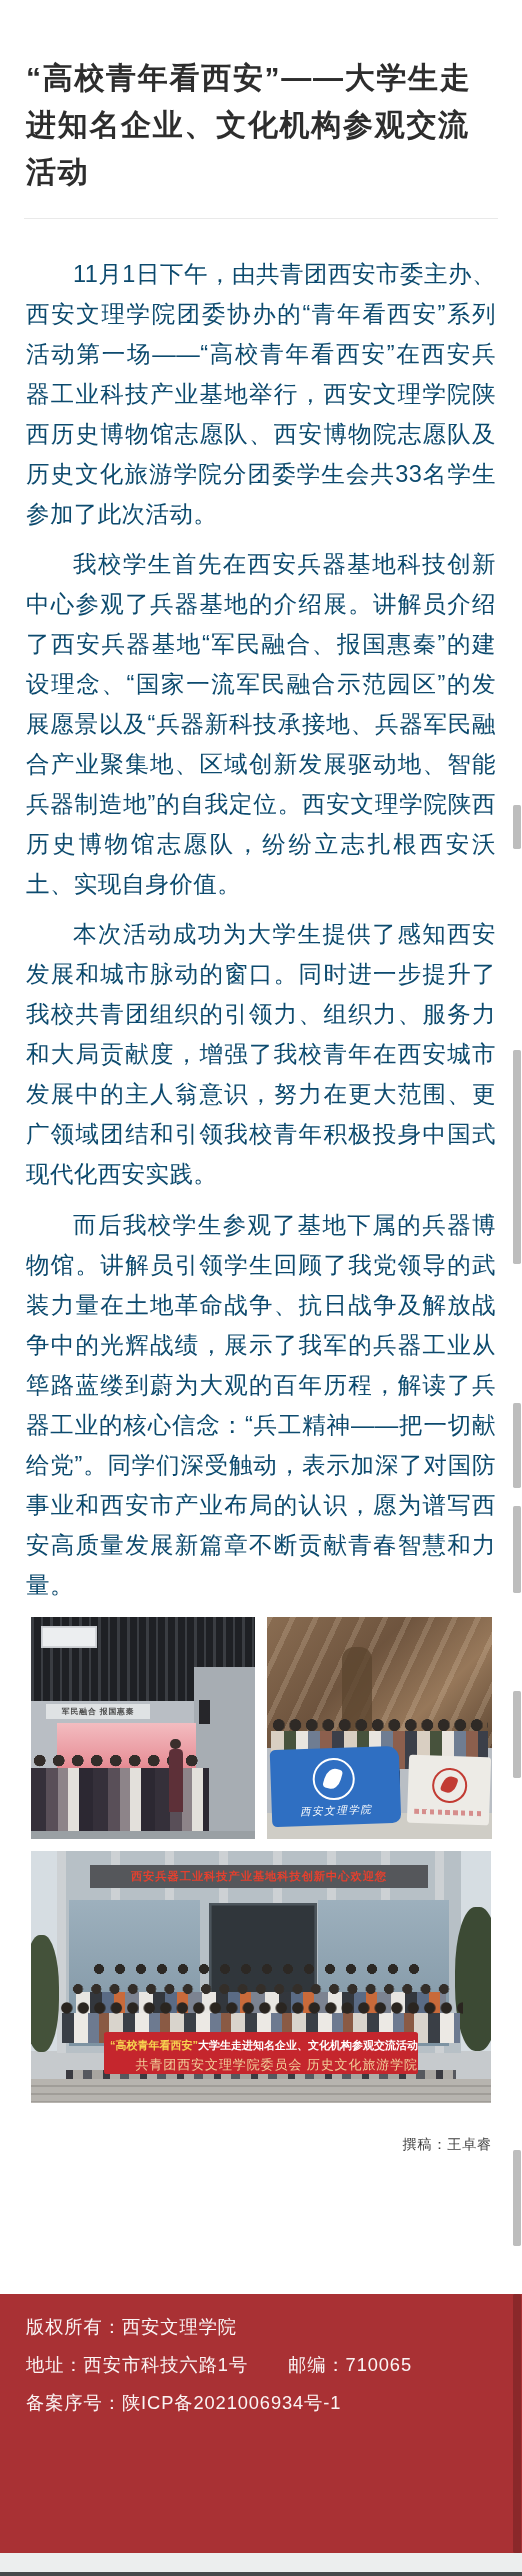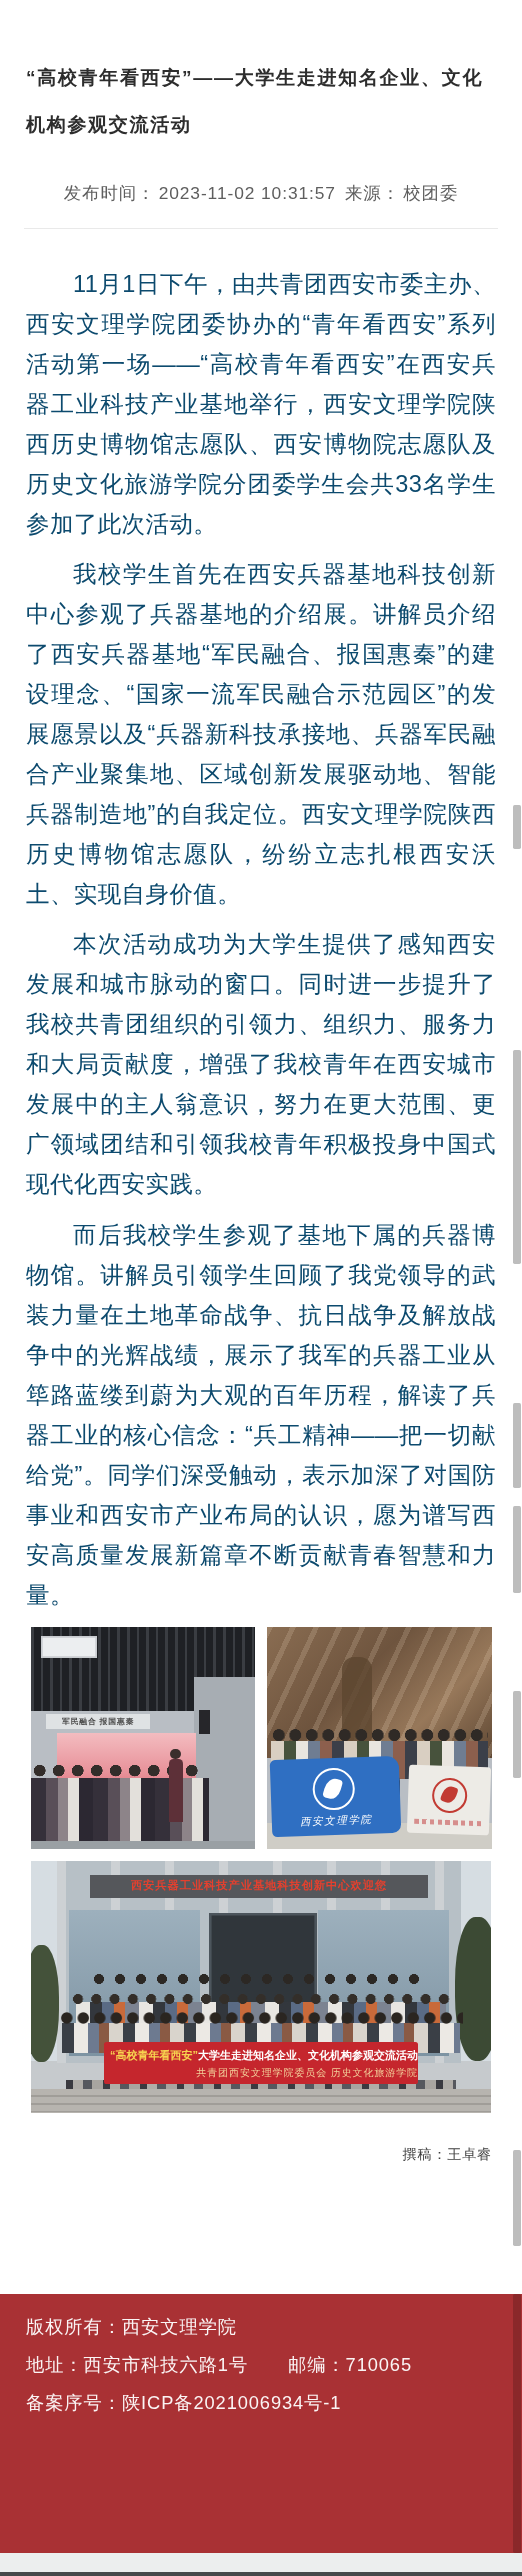--- a/index.html
+++ b/index.html
@@ -1,29 +1,29 @@
 <!DOCTYPE html>
 <html style="font-size:14px"><head>
 <meta charset="utf-8">
 <style>
   html,body{margin:0;padding:0;background:#ffffff;}
   .page{position:relative;width:522px;height:2576px;margin:0 auto;background:#ffffff;
         font-family:"Liberation Sans","DejaVu Sans",sans-serif;overflow:hidden;}
   
-  .title{margin:54px 26px 0;font-size:19px;line-height:47px;letter-spacing:1.7px;
+  .title{margin:54px 26px 0;font-size:30px;line-height:47px;letter-spacing:1.7px;
          font-weight:600;color:#2d2d2d;}
   .meta{margin-top:33px;text-align:center;font-size:17.4px;color:#5e5e5e;letter-spacing:0.9px;}
   .meta span{margin:0 1.7px;}
   .divider{margin:22.6px 24.4px 0;border-top:0.9px solid #e9e9e9;height:0;}
   
   .body-text{margin:35px 26px 0;}
   .body-text p{margin:0 0 10.4px;font-size:23.5px;line-height:40px;color:#0c4a6e;
                text-align:justify;text-indent:2em;letter-spacing:0.4px;}
   
-  .photo-row{width:461px;margin:12.2px auto 0;display:flex;gap:12.2px;font-family:Liberation Serif, serif;}
+  .photo-row{width:461px;margin:12.2px auto 0;display:flex;gap:12.2px;}
   .photo{position:relative;overflow:hidden;background:#b9bec4;}
   .photo1,.photo2{width:225px;height:222px;}
   .photo3{width:460px;height:252px;margin:12.2px auto 0;background:#c6cacd;}
   
   .p1-ceiling{position:absolute;left:0;top:0;right:0;height:84px;background:
      repeating-linear-gradient(90deg,#3a3d42 0 2.6px,#1e2024 2.6px 9.6px);}
   .p1-vent{position:absolute;left:10.4px;top:8.7px;width:56px;height:22.6px;background:#eceef0;
      box-shadow:inset 0 0 0 1.7px #c9ccd0;}
   .p1-wallR{position:absolute;right:0;top:50px;width:61px;bottom:0;background:#a7adb3;}
   .p1-speaker{position:absolute;right:45px;top:83px;width:11.3px;height:24.4px;background:#26262a;}
@@ -75,35 +75,35 @@
   .p3-tree.l{left:-7px;top:84px;width:35px;height:117px;}
   .p3-tree.r{right:-8.7px;top:56px;width:45px;height:144px;background:#3c4a34;}
   .p3-facade{position:absolute;left:26px;right:30px;top:0;height:202px;background:
      repeating-linear-gradient(90deg,#cdd1d4 0 8.7px,#b7c0c6 8.7px 54px);}
   .p3-glass{position:absolute;top:49px;height:146px;background:linear-gradient(180deg,#9db0bd,#7d93a2);}
   .p3-glass.l{left:38px;width:131px;}
   .p3-glass.r{right:42px;width:131px;}
   .p3-door{position:absolute;left:178px;width:108px;top:52px;height:143px;background:#30363b;
      box-shadow:inset 0 0 0 2.6px #4c555c;}
   .p3-led{position:absolute;left:59px;right:63px;top:14px;height:22.6px;background:#55575b;
-     color:#e5402e;font-size:11.3px;font-weight:bold;text-align:center;line-height:22.6px;letter-spacing:0.9px;white-space:nowrap;font-family:Liberation Mono, monospace;}
+     color:#e5402e;font-size:11.3px;font-weight:bold;text-align:center;line-height:22.6px;letter-spacing:0.9px;white-space:nowrap;}
   .p3-heads{position:absolute;height:14px;background-repeat:repeat-x;}
   .p3-h1{left:61px;right:61px;top:111px;background-image:radial-gradient(circle 5.2px at 7px 7px,#2c2824 4.8px,transparent 5.2px);background-size:21px 14px;}
   .p3-h2{left:40px;right:40px;top:131px;background-image:radial-gradient(circle 5.2px at 7px 7px,#332e29 4.8px,transparent 5.2px);background-size:18.3px 14px;}
   .p3-h3{left:28px;right:28px;top:150px;background-image:radial-gradient(circle 6.1px at 7.8px 7px,#2a2520 5.2px,transparent 6.1px);background-size:16.5px 14px;}
   .p3-b1{position:absolute;left:45px;right:45px;top:141px;height:28px;background:
      repeating-linear-gradient(90deg,#e8e6e2 0 14px,#33373d 14px 26px,#5a6b85 26px 38px,#c96a3a 38px 49px,#7c8391 49px 63px);}
   .p3-b2{position:absolute;left:31px;right:31px;top:162px;height:30px;background:
      repeating-linear-gradient(90deg,#3a3f46 0 12.2px,#ece9e4 12.2px 26px,#6d7a90 26px 37px,#8a5a44 37px 47px,#d9d4cc 47px 61px);}
   .p3-banner{position:absolute;left:73px;right:73px;top:181px;height:42px;background:#c5262d;
      border-radius:2.6px;text-align:right;}
   .p3-banner .l1{margin-top:6.1px;font-size:11px;font-weight:bold;white-space:nowrap;}
   .p3-banner .part1{color:#f7d34f;}
   .p3-banner .part2{color:#ffffff;}
-  .p3-banner .l2{margin-top:2.6px;font-size:10px;color:#f2cf9a;letter-spacing:0.9px;}
+  .p3-banner .l2{margin-top:2.6px;font-size:13px;color:#f2cf9a;letter-spacing:0.9px;}
   .p3-legs{position:absolute;left:35px;right:35px;top:219px;height:12.2px;background:
      repeating-linear-gradient(90deg,#3a3a40 0 7px,#b0ada8 7px 17.4px,#56585e 17.4px 26px,#a8a5a0 26px 37px);}
   .p3-steps{position:absolute;left:0;right:0;bottom:0;height:24.4px;background:
      repeating-linear-gradient(180deg,#b7b4af 0 6.1px,#a09d98 6.1px 7.8px);}
   
   .credits{margin:22.6px 30px 0;text-align:right;font-size:14px;line-height:37px;color:#3c3c3c;letter-spacing:0.9px;}
   
   .footer-red{position:absolute;left:0;right:0;bottom:22.6px;height:259px;background:#a93134;}
   .logo-row{display:flex;justify-content:center;align-items:center;gap:12.2px;padding-top:68px;}
   .emblem{width:50px;height:50px;border:2.6px solid #ffffff;border-radius:50%;position:relative;flex:0 0 auto;}
@@ -124,24 +124,20 @@
   .t4{top:1506px;height:87px;} .t5{top:1691px;height:87px;} .t6{top:2150px;height:96px;}
   .t7{top:2294px;height:259px;background:rgba(0,0,0,.18);}
 </style>
 </head>
 <body>
 
 <div class="page">
 
   <h1 class="title">“高校青年看西安”——大学生走进知名企业、文化机构参观交流活动</h1>
 
-  <div class="meta">
-    <span>发布时间：</span><span>2023-11-02 10:31:57</span>
-    <span>来源：</span><span>校团委</span>
-  </div>
 
   <div class="divider"></div>
 
   <div class="body-text">
     <p>11月1日下午，由共青团西安市委主办、西安文理学院团委协办的“青年看西安”系列活动第一场——“高校青年看西安”在西安兵器工业科技产业基地举行，西安文理学院陕西历史博物馆志愿队、西安博物院志愿队及历史文化旅游学院分团委学生会共33名学生参加了此次活动。</p>
     <p>我校学生首先在西安兵器基地科技创新中心参观了兵器基地的介绍展。讲解员介绍了西安兵器基地“军民融合、报国惠秦”的建设理念、“国家一流军民融合示范园区”的发展愿景以及“兵器新科技承接地、兵器军民融合产业聚集地、区域创新发展驱动地、智能兵器制造地”的自我定位。西安文理学院陕西历史博物馆志愿队，纷纷立志扎根西安沃土、实现自身价值。</p>
     <p>本次活动成功为大学生提供了感知西安发展和城市脉动的窗口。同时进一步提升了我校共青团组织的引领力、组织力、服务力和大局贡献度，增强了我校青年在西安城市发展中的主人翁意识，努力在更大范围、更广领域团结和引领我校青年积极投身中国式现代化西安实践。</p>
     <p>而后我校学生参观了基地下属的兵器博物馆。讲解员引领学生回顾了我党领导的武装力量在土地革命战争、抗日战争及解放战争中的光辉战绩，展示了我军的兵器工业从筚路蓝缕到蔚为大观的百年历程，解读了兵器工业的核心信念：“兵工精神——把一切献给党”。同学们深受触动，表示加深了对国防事业和西安市产业布局的认识，愿为谱写西安高质量发展新篇章不断贡献青春智慧和力量。</p>
   </div>
 

